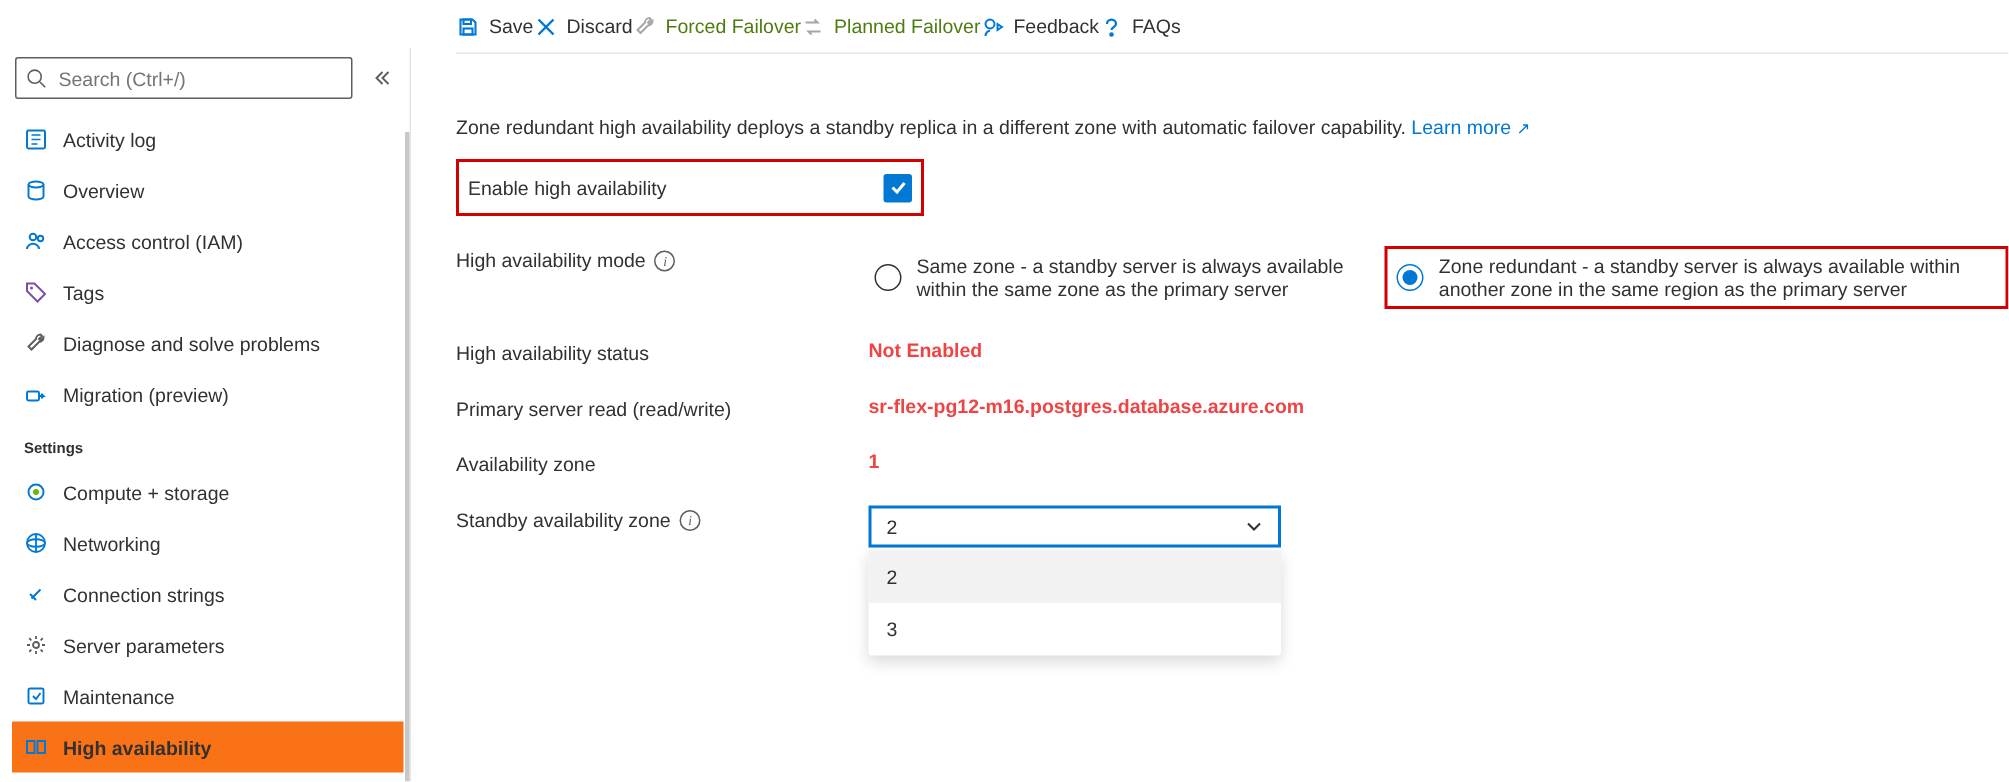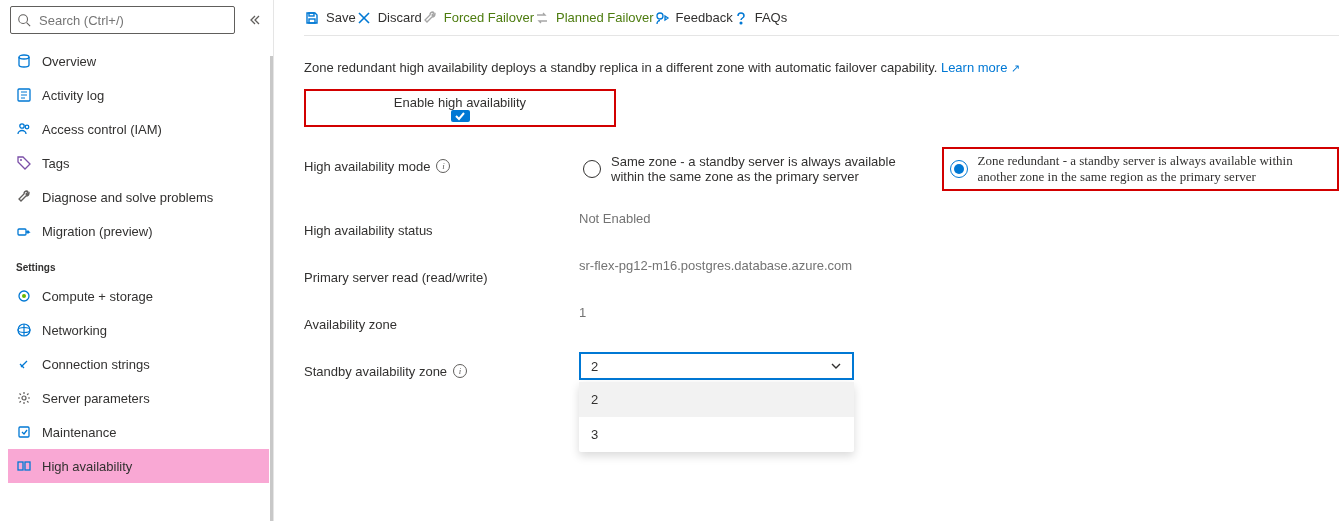--- a/index.html
+++ b/index.html
@@ -15,20 +15,21 @@
     display: flex;
   }
   
   .sidebar {
     width: 275px;
     border-right: 1px solid #e5e5e5;
     padding: 0 4px 0 8px;
     display: flex;
     flex-direction: column;
     position: relative;
+    margin-top: 32px;
   }
   .sidebar-scroll-indicator {
     position: absolute;
     right: 0;
     top: 56px;
     bottom: 0;
     width: 3px;
     background: #c8c8c8;
   }
   .search-row {
@@ -67,21 +68,21 @@
   }
   .nav-item {
     display: flex;
     align-items: center;
     gap: 10px;
     height: 34px;
     padding: 0 8px;
     cursor: pointer;
     color: #323130;
   }
-  .nav-item.active { background: #f9a8d4; }
+  .nav-item.active { background: #f97316; font-weight: bold; }
   .nav-icon {
     width: 16px;
     height: 16px;
     flex-shrink: 0;
     display: inline-flex;
     align-items: center;
     justify-content: center;
   }
   .section-heading {
     font-size: 10px;
@@ -121,28 +122,28 @@
     height: 16px;
     display: inline-flex;
   }
   .content {
     padding-top: 24px;
   }
   .desc-line {
     font-size: 13px;
     color: #323130;
     margin-bottom: 14px;
+    margin-top: 17px;
   }
   .desc-line a { color: #0078d4; text-decoration: none; }
   .desc-line .ext-icon { font-size: 11px; color: #0078d4; }
 
   .highlight-red {
     border: 2px solid #d20000;
     padding: 4px 6px;
-    flex-direction: column;
   }
   .row-enable {
     display: flex;
     align-items: center;
     width: 312px;
     height: 38px;
     margin-bottom: 10px;
   }
   .row-enable span.label { flex: 1; }
 
@@ -159,45 +160,45 @@
 
   .form-row {
     display: flex;
     align-items: flex-start;
     padding: 10px 0;
   }
   .form-row .flabel {
     width: 275px;
     color: #323130;
     display: flex;
+    align-items: center;
     gap: 6px;
     padding-top: 2px;
-    margin-top: 10px;
   }
   .form-row .fval {
-    color: #737373;
+    color: #ef4444;
+    font-weight: bold;
   }
 
   .radio-group {
     display: flex;
     flex-direction: row;
     gap: 10px;
     width: 760px;
   }
   .radio-option {
     display: flex;
     align-items: center;
     gap: 10px;
     cursor: pointer;
     padding: 2px 4px;
   }
   .radio-option.hl {
     border: 2px solid #d20000;
     padding: 4px 6px;
-    font-family: Liberation Serif, serif;
   }
   .radio {
     width: 18px;
     height: 18px;
     border: 1px solid #323130;
     border-radius: 50%;
     display: inline-flex;
     align-items: center;
     justify-content: center;
     flex-shrink: 0;
@@ -270,37 +271,37 @@
     <div class="collapse-btn">
       <svg width="12" height="12" viewBox="0 0 12 12" fill="none" stroke="#605e5c" stroke-width="1.3">
           <polyline points="6,2 2,6 6,10"></polyline>
           <polyline points="10,2 6,6 10,10"></polyline>
         </svg>
     </div>
   </div>
 
   <div class="nav-item">
     <span class="nav-icon">
-        <svg width="16" height="16" viewBox="0 0 16 16">
-          <ellipse cx="8" cy="4" rx="5" ry="2" fill="none" stroke="#0078d4" stroke-width="1.3"></ellipse>
-          <path d="M3 4v8c0 1.1 2.24 2 5 2s5-.9 5-2V4" fill="none" stroke="#0078d4" stroke-width="1.3"></path>
-        </svg>
-      </span>
-    <span>Overview</span>
-  </div>
-  <div class="nav-item">
-    <span class="nav-icon">
         <svg width="16" height="16" viewBox="0 0 16 16" fill="#0078d4">
           <rect x="2" y="2" width="12" height="12" rx="1" fill="none" stroke="#0078d4" stroke-width="1.3"></rect>
           <line x1="5" y1="5" x2="11" y2="5" stroke="#0078d4"></line>
           <line x1="5" y1="8" x2="11" y2="8" stroke="#0078d4"></line>
           <line x1="5" y1="11" x2="9" y2="11" stroke="#0078d4"></line>
         </svg>
       </span>
     <span>Activity log</span>
+  </div>
+  <div class="nav-item">
+    <span class="nav-icon">
+        <svg width="16" height="16" viewBox="0 0 16 16">
+          <ellipse cx="8" cy="4" rx="5" ry="2" fill="none" stroke="#0078d4" stroke-width="1.3"></ellipse>
+          <path d="M3 4v8c0 1.1 2.24 2 5 2s5-.9 5-2V4" fill="none" stroke="#0078d4" stroke-width="1.3"></path>
+        </svg>
+      </span>
+    <span>Overview</span>
   </div>
   <div class="nav-item">
     <span class="nav-icon">
         <svg width="16" height="16" viewBox="0 0 16 16" fill="none" stroke="#0078d4" stroke-width="1.3">
           <circle cx="6" cy="5" r="2.2"></circle>
           <circle cx="11" cy="6" r="1.8"></circle>
           <path d="M2 13c0-2 2-3.5 4-3.5s4 1.5 4 3.5"></path>
         </svg>
       </span>
     <span>Access control (IAM)</span>

